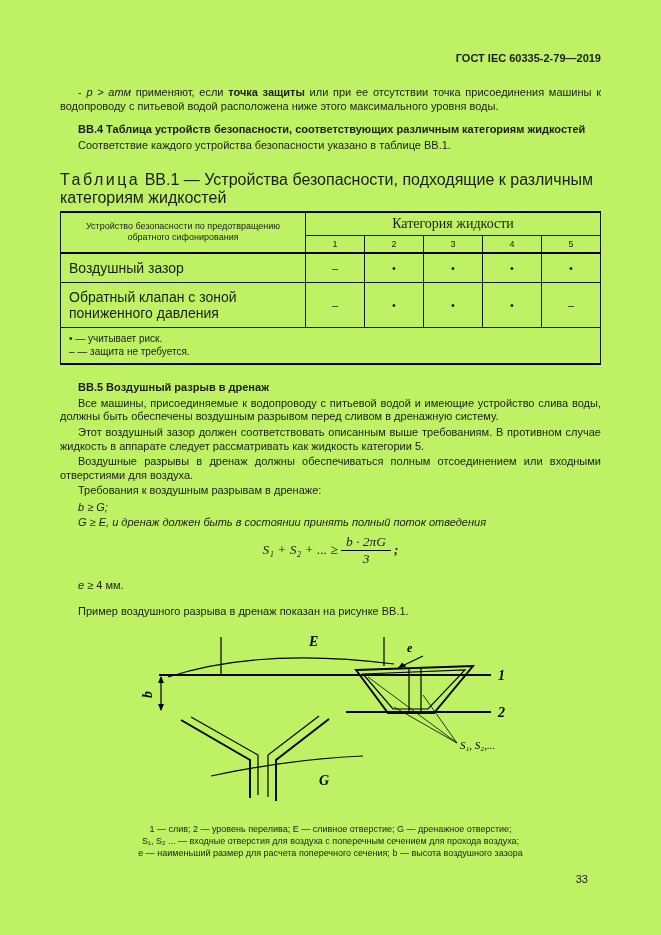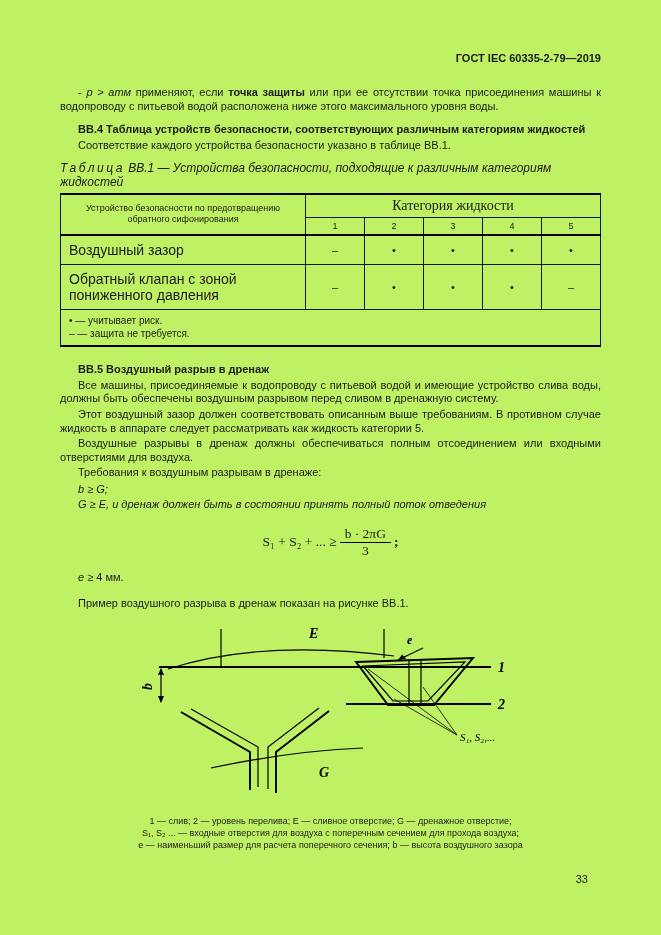--- a/index.html
+++ b/index.html
@@ -32,24 +32,23 @@
     font-size:11px;
     font-weight:bold;
     text-indent:18px;
     margin-top:10px;
     margin-bottom:4px;
   }
   .it { font-style:italic; }
   .bd { font-weight:bold; }
 
   .table-caption {
-    font-size:12px;
-    margin-top:8px;
+    font-size:16px;
+    margin-top:18px;
     margin-bottom:4px;
-    font-style:italic;
   }
   .table-caption .spaced { letter-spacing:2.5px; }
 
   table.bb-table {
     border-collapse:collapse;
     width:100%;
     border-top:2px solid #000;
     border-bottom:2px solid #000;
     table-layout:fixed;
   }
@@ -77,23 +76,23 @@
     padding:4px 8px 5px 8px;
   }
   td.fncell .fn { font-size:10px; line-height:13px; }
 
   .req-line {
     font-size:11px; line-height:15px; text-indent:18px;
   }
 
   .formula {
     display:flex; align-items:center; justify-content:center;
-    margin:14px 0 12px 0;
+    margin:4px 0 12px 0;
     font-family:"Liberation Serif", serif;
-    font-size:13.5px;
+    font-style:italic; font-size:13.5px;
   }
   .frac { display:inline-flex; flex-direction:column; align-items:center; margin:0 3px; }
   .frac .num { border-bottom:1.2px solid #000; padding:0 5px 1px 5px; line-height:15px; }
   .frac .den { line-height:15px; }
   .formula .suffix { font-weight:bold; }
 
   .fig-wrap { margin-top:14px; text-align:center; }
   svg.diagram { display:block; margin:0 auto; }
   .ln  { stroke:#000; stroke-width:1.2; fill:none; }
   .ln15{ stroke:#000; stroke-width:1.9; fill:none; }

